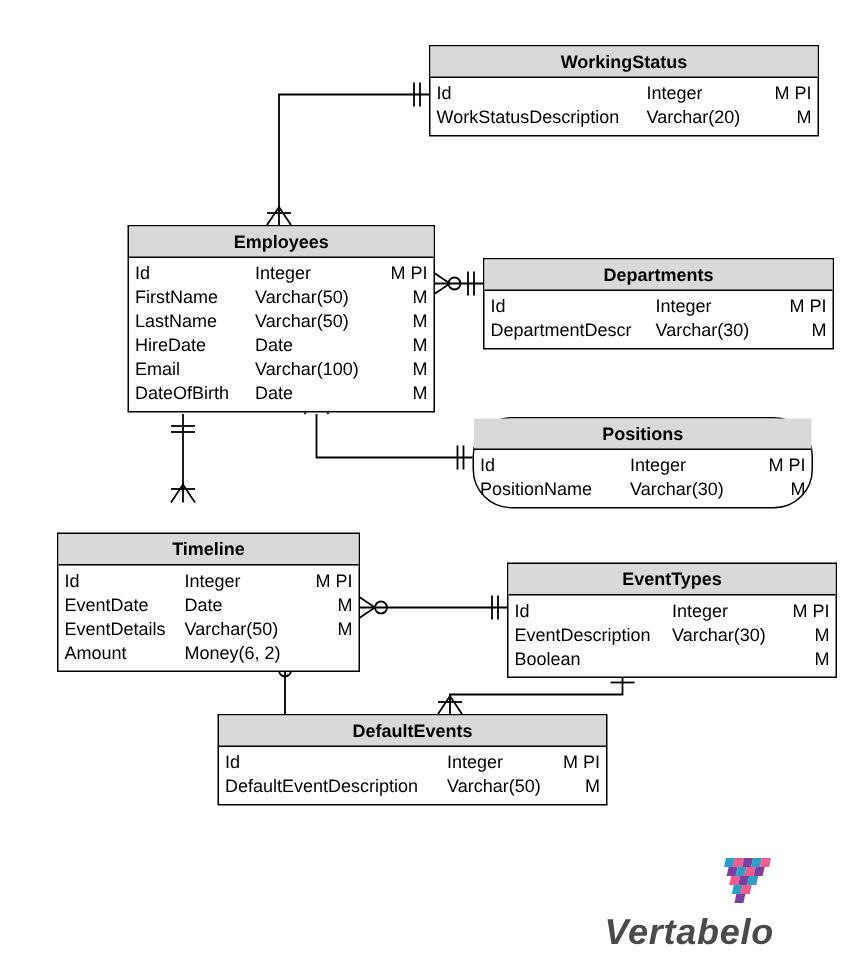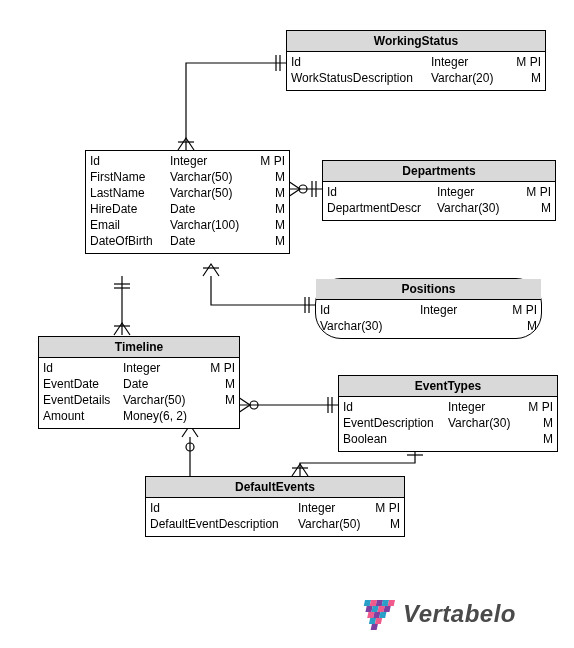--- a/index.html
+++ b/index.html
@@ -44,21 +44,22 @@
     top: 0;
     width: 574px;
     height: 648px;
     pointer-events: none;
   }
   .logo {
     position: absolute;
     right: 12px;
     bottom: 12px;
     display: flex;
-    align-items: flex-start;
+    align-items: flex-end;
+    flex-direction: column;
   }
   .logo-text {
     font-family: Arial, Helvetica, sans-serif;
     font-weight: bold;
     font-style: italic;
     font-size: 24px;
     color: #4a4a4a;
     margin-left: 6px;
     letter-spacing: 0.5px;
   }
@@ -138,20 +139,21 @@
         </div>
     <div class="row">
           <span class="col-name" style="width:140px">WorkStatusDescription</span>
           <span class="col-type" style="width:78px">Varchar(20)</span>
           <span class="col-flags">M</span>
         </div>
   </div>
 </div>
 
 <div class="entity" style="left:85px; top:150px; width:203px;">
+  <div class="entity-header">Employees</div>
   <div class="entity-body">
     <div class="row">
           <span class="col-name" style="width:80px">Id</span>
           <span class="col-type" style="width:80px">Integer</span>
           <span class="col-flags">M PI</span>
         </div>
     <div class="row">
           <span class="col-name" style="width:80px">FirstName</span>
           <span class="col-type" style="width:80px">Varchar(50)</span>
           <span class="col-flags">M</span>
@@ -172,21 +174,21 @@
           <span class="col-flags">M</span>
         </div>
     <div class="row">
           <span class="col-name" style="width:80px">DateOfBirth</span>
           <span class="col-type" style="width:80px">Date</span>
           <span class="col-flags">M</span>
         </div>
   </div>
 </div>
 
-<div class="entity" style="left:322px; top:160px; width:232px;">
+<div class="entity" style="left:322px; top:172px; width:232px;">
   <div class="entity-header">Departments</div>
   <div class="entity-body">
     <div class="row">
           <span class="col-name" style="width:110px">Id</span>
           <span class="col-type" style="width:80px">Integer</span>
           <span class="col-flags">M PI</span>
         </div>
     <div class="row">
           <span class="col-name" style="width:110px">DepartmentDescr</span>
           <span class="col-type" style="width:80px">Varchar(30)</span>
@@ -197,27 +199,28 @@
 
 <div class="entity" style="left:315px; top:278px; width:225px;border-radius:26px;">
   <div class="entity-header">Positions</div>
   <div class="entity-body">
     <div class="row">
           <span class="col-name" style="width:100px">Id</span>
           <span class="col-type" style="width:80px">Integer</span>
           <span class="col-flags">M PI</span>
         </div>
     <div class="row">
+          <span class="col-name" style="width:100px">PositionName</span>
           <span class="col-type" style="width:80px">Varchar(30)</span>
           <span class="col-flags">M</span>
         </div>
   </div>
 </div>
 
-<div class="entity" style="left:38px; top:336px; width:200px;">
+<div class="entity" style="left:38px; top:355px; width:200px;">
   <div class="entity-header">Timeline</div>
   <div class="entity-body">
     <div class="row">
           <span class="col-name" style="width:80px">Id</span>
           <span class="col-type" style="width:78px">Integer</span>
           <span class="col-flags">M PI</span>
         </div>
     <div class="row">
           <span class="col-name" style="width:80px">EventDate</span>
           <span class="col-type" style="width:78px">Date</span>

